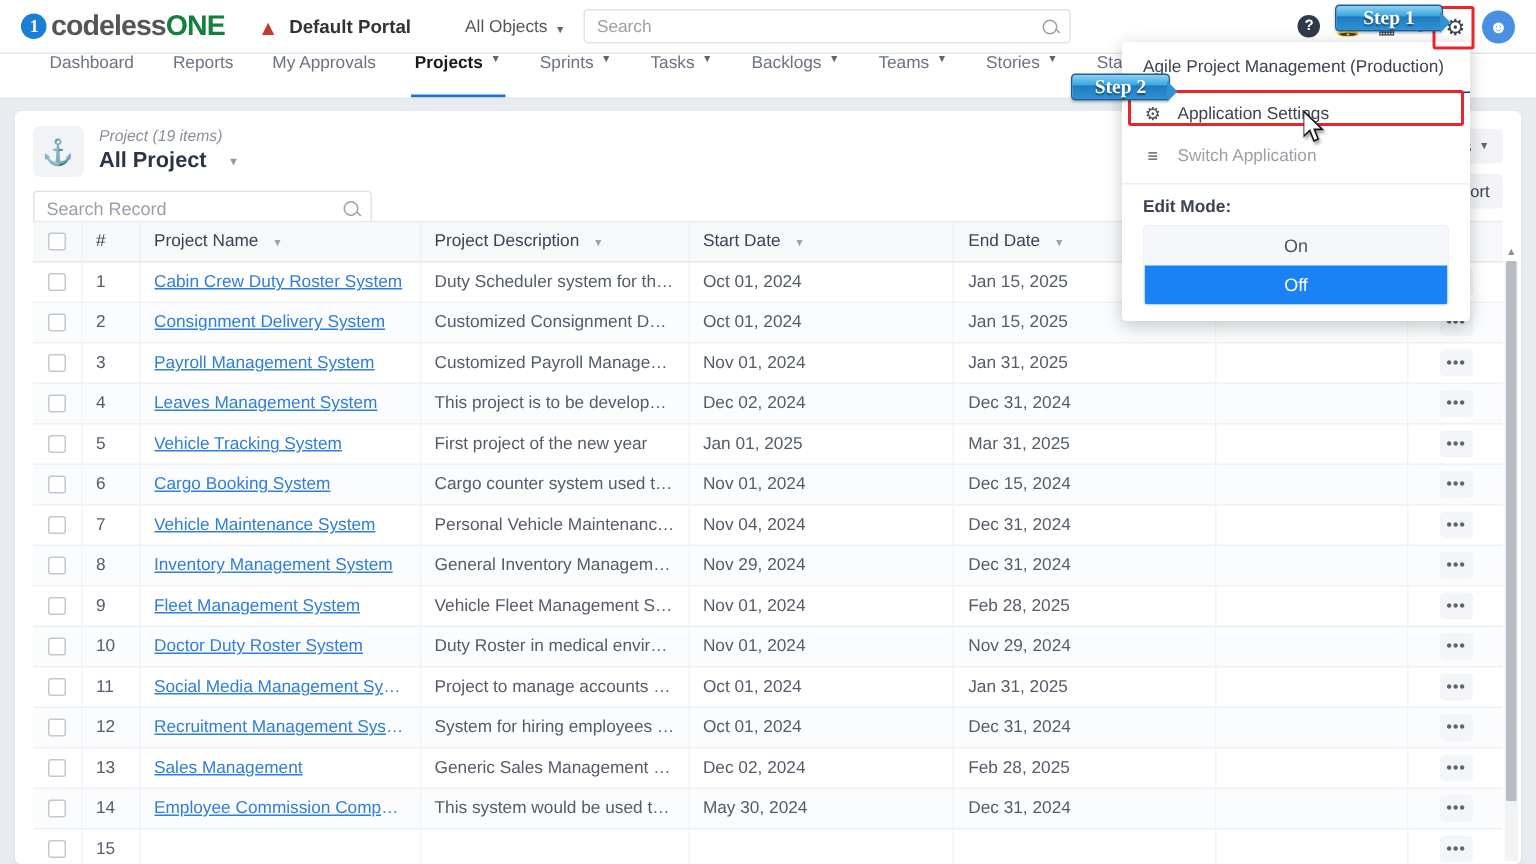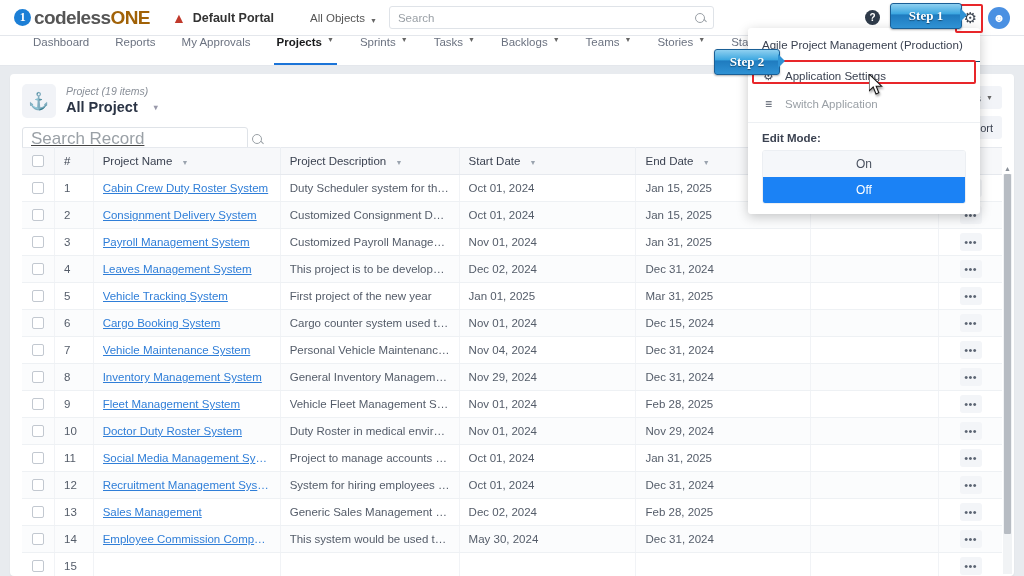--- a/index.html
+++ b/index.html
@@ -35,21 +35,21 @@
     margin-right: 22px;
   }
   .logo-mark {
     width: 17px; height: 17px; border-radius: 50%;
     background: #1c7fd6; margin-right: 3px;
     display: inline-flex; align-items: center; justify-content: center;
     color: #fff; font-size: 12px; font-weight: bold;
     font-family: "Liberation Serif", serif;
   }
   .logo .t1 { color: #555; }
-  .logo .t2 { color: #a16207; }
+  .logo .t2 { color: #15803d; }
 
   .portal {
     display: flex; align-items: center; gap: 7px;
     font-size: 12.5px; color: #333; font-weight: bold;
     margin-right: 28px;
   }
   .portal-ico { color: #c0392b; font-size: 14px; line-height: 1; }
 
   .objsel {
     display: flex; align-items: flex-end; gap: 5px;
@@ -165,22 +165,22 @@
   }
   .rec-title .caret { font-size: 8px; color: #99a; }
 
   .search-record {
     margin-top: 9px;
     width: 226px; height: 24px;
     border: 1px solid #dfe3e8; border-radius: 3px;
     display: flex; align-items: center; padding: 0 8px;
   }
   .search-record input {
-    border:0; outline:0; flex:1; font-size: 17px; color:#444;
-    font-family: "Liberation Sans", sans-serif; background: transparent; text-decoration: underline;
+    border:0; outline:0; flex:1; font-size: 12px; color:#444;
+    font-family: "Liberation Sans", sans-serif; background: transparent;
   }
   .search-record input::placeholder { color: #9aa0a6; }
 
   .head-actions {
     position: absolute; right: 12px; top: 12px;
     display: flex; align-items: center; gap: 8px;
   }
   .btn-light {
     height: 23px; padding: 0 9px;
     background: #f2f4f8; border-radius: 3px;
@@ -325,21 +325,21 @@
     position: absolute;
     left: 955px; top: 4px; width: 28px; height: 29px;
     border: 2px solid #e8262a; border-radius: 2px;
     z-index: 45; pointer-events: none;
   }
 
   
   .step {
     position: absolute;
     z-index: 60;
-    height: 26px;
+    height: 18px;
     padding: 0 14px 0 14px;
     background: linear-gradient(to bottom, #8fd0f0 0%, #3aa6e0 42%, #1f7bbf 45%, #2f92d4 100%);
     border: 1px solid #1a5f96;
     border-radius: 3px;
     color: #ffffff;
     font-family: "Liberation Serif", serif;
     font-weight: bold;
     font-size: 13px;
     display: flex; align-items: center; justify-content: center;
     text-shadow: 0 1px 1px rgba(0,0,0,0.45);

